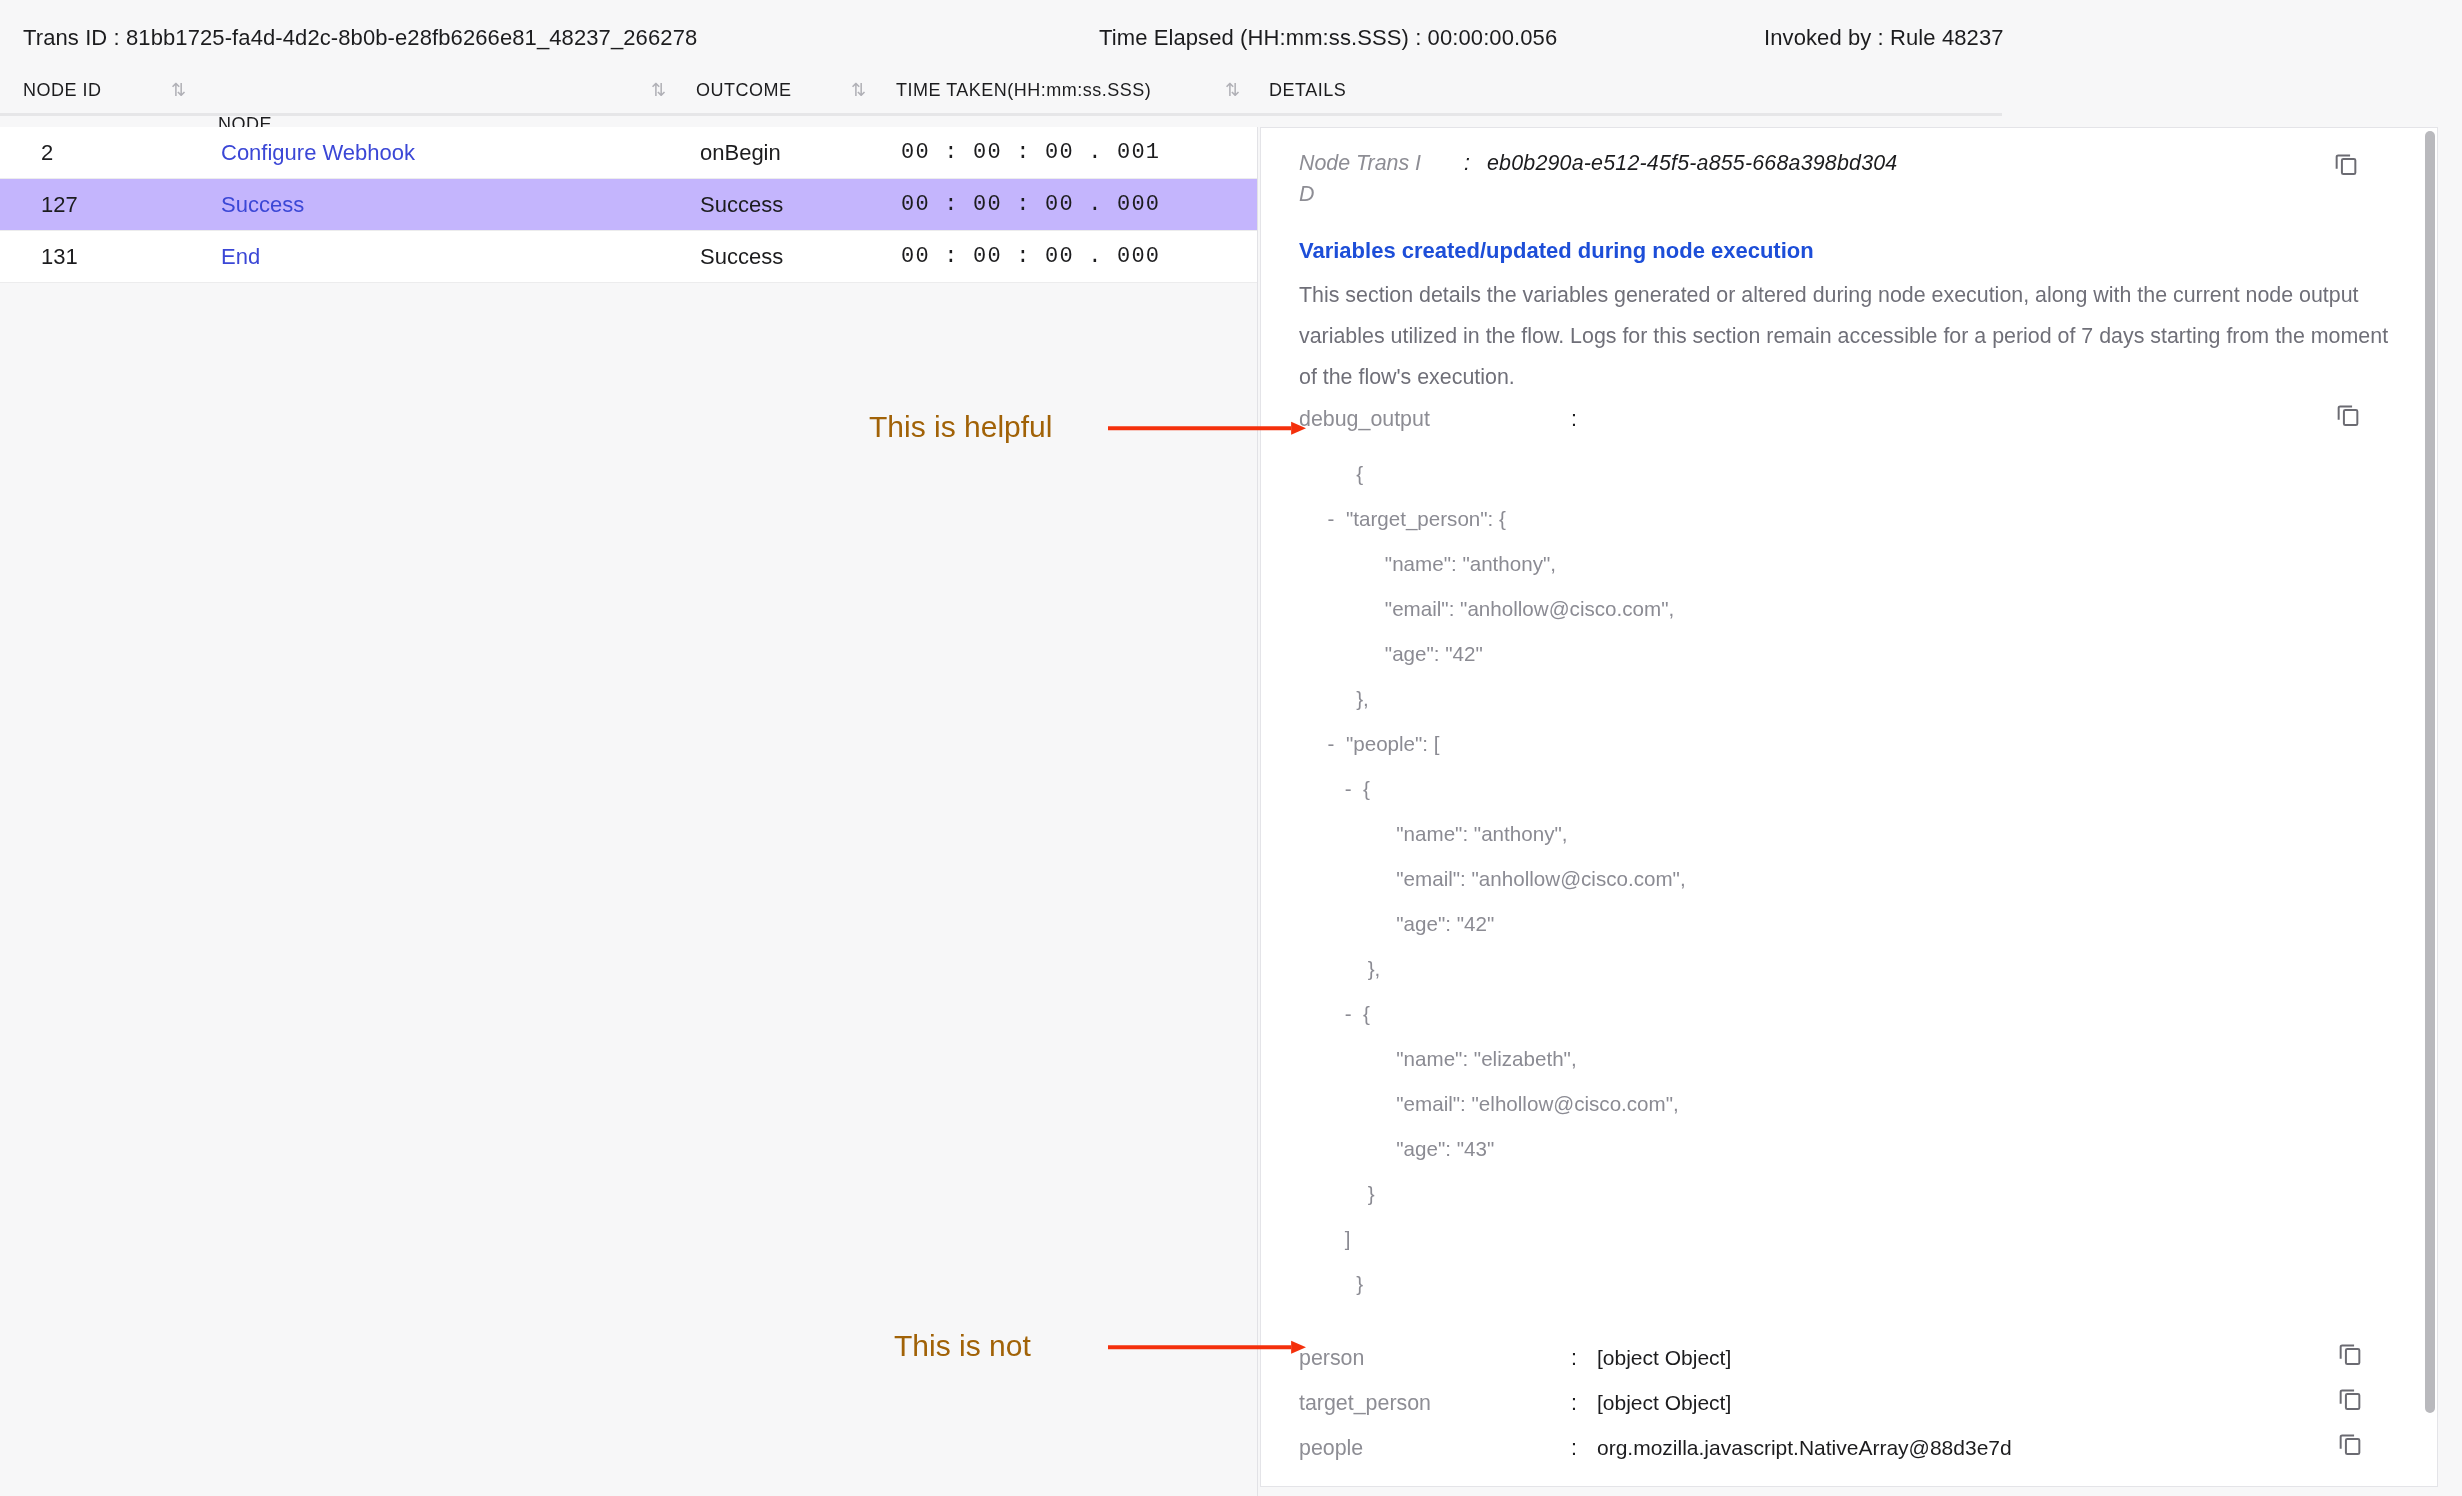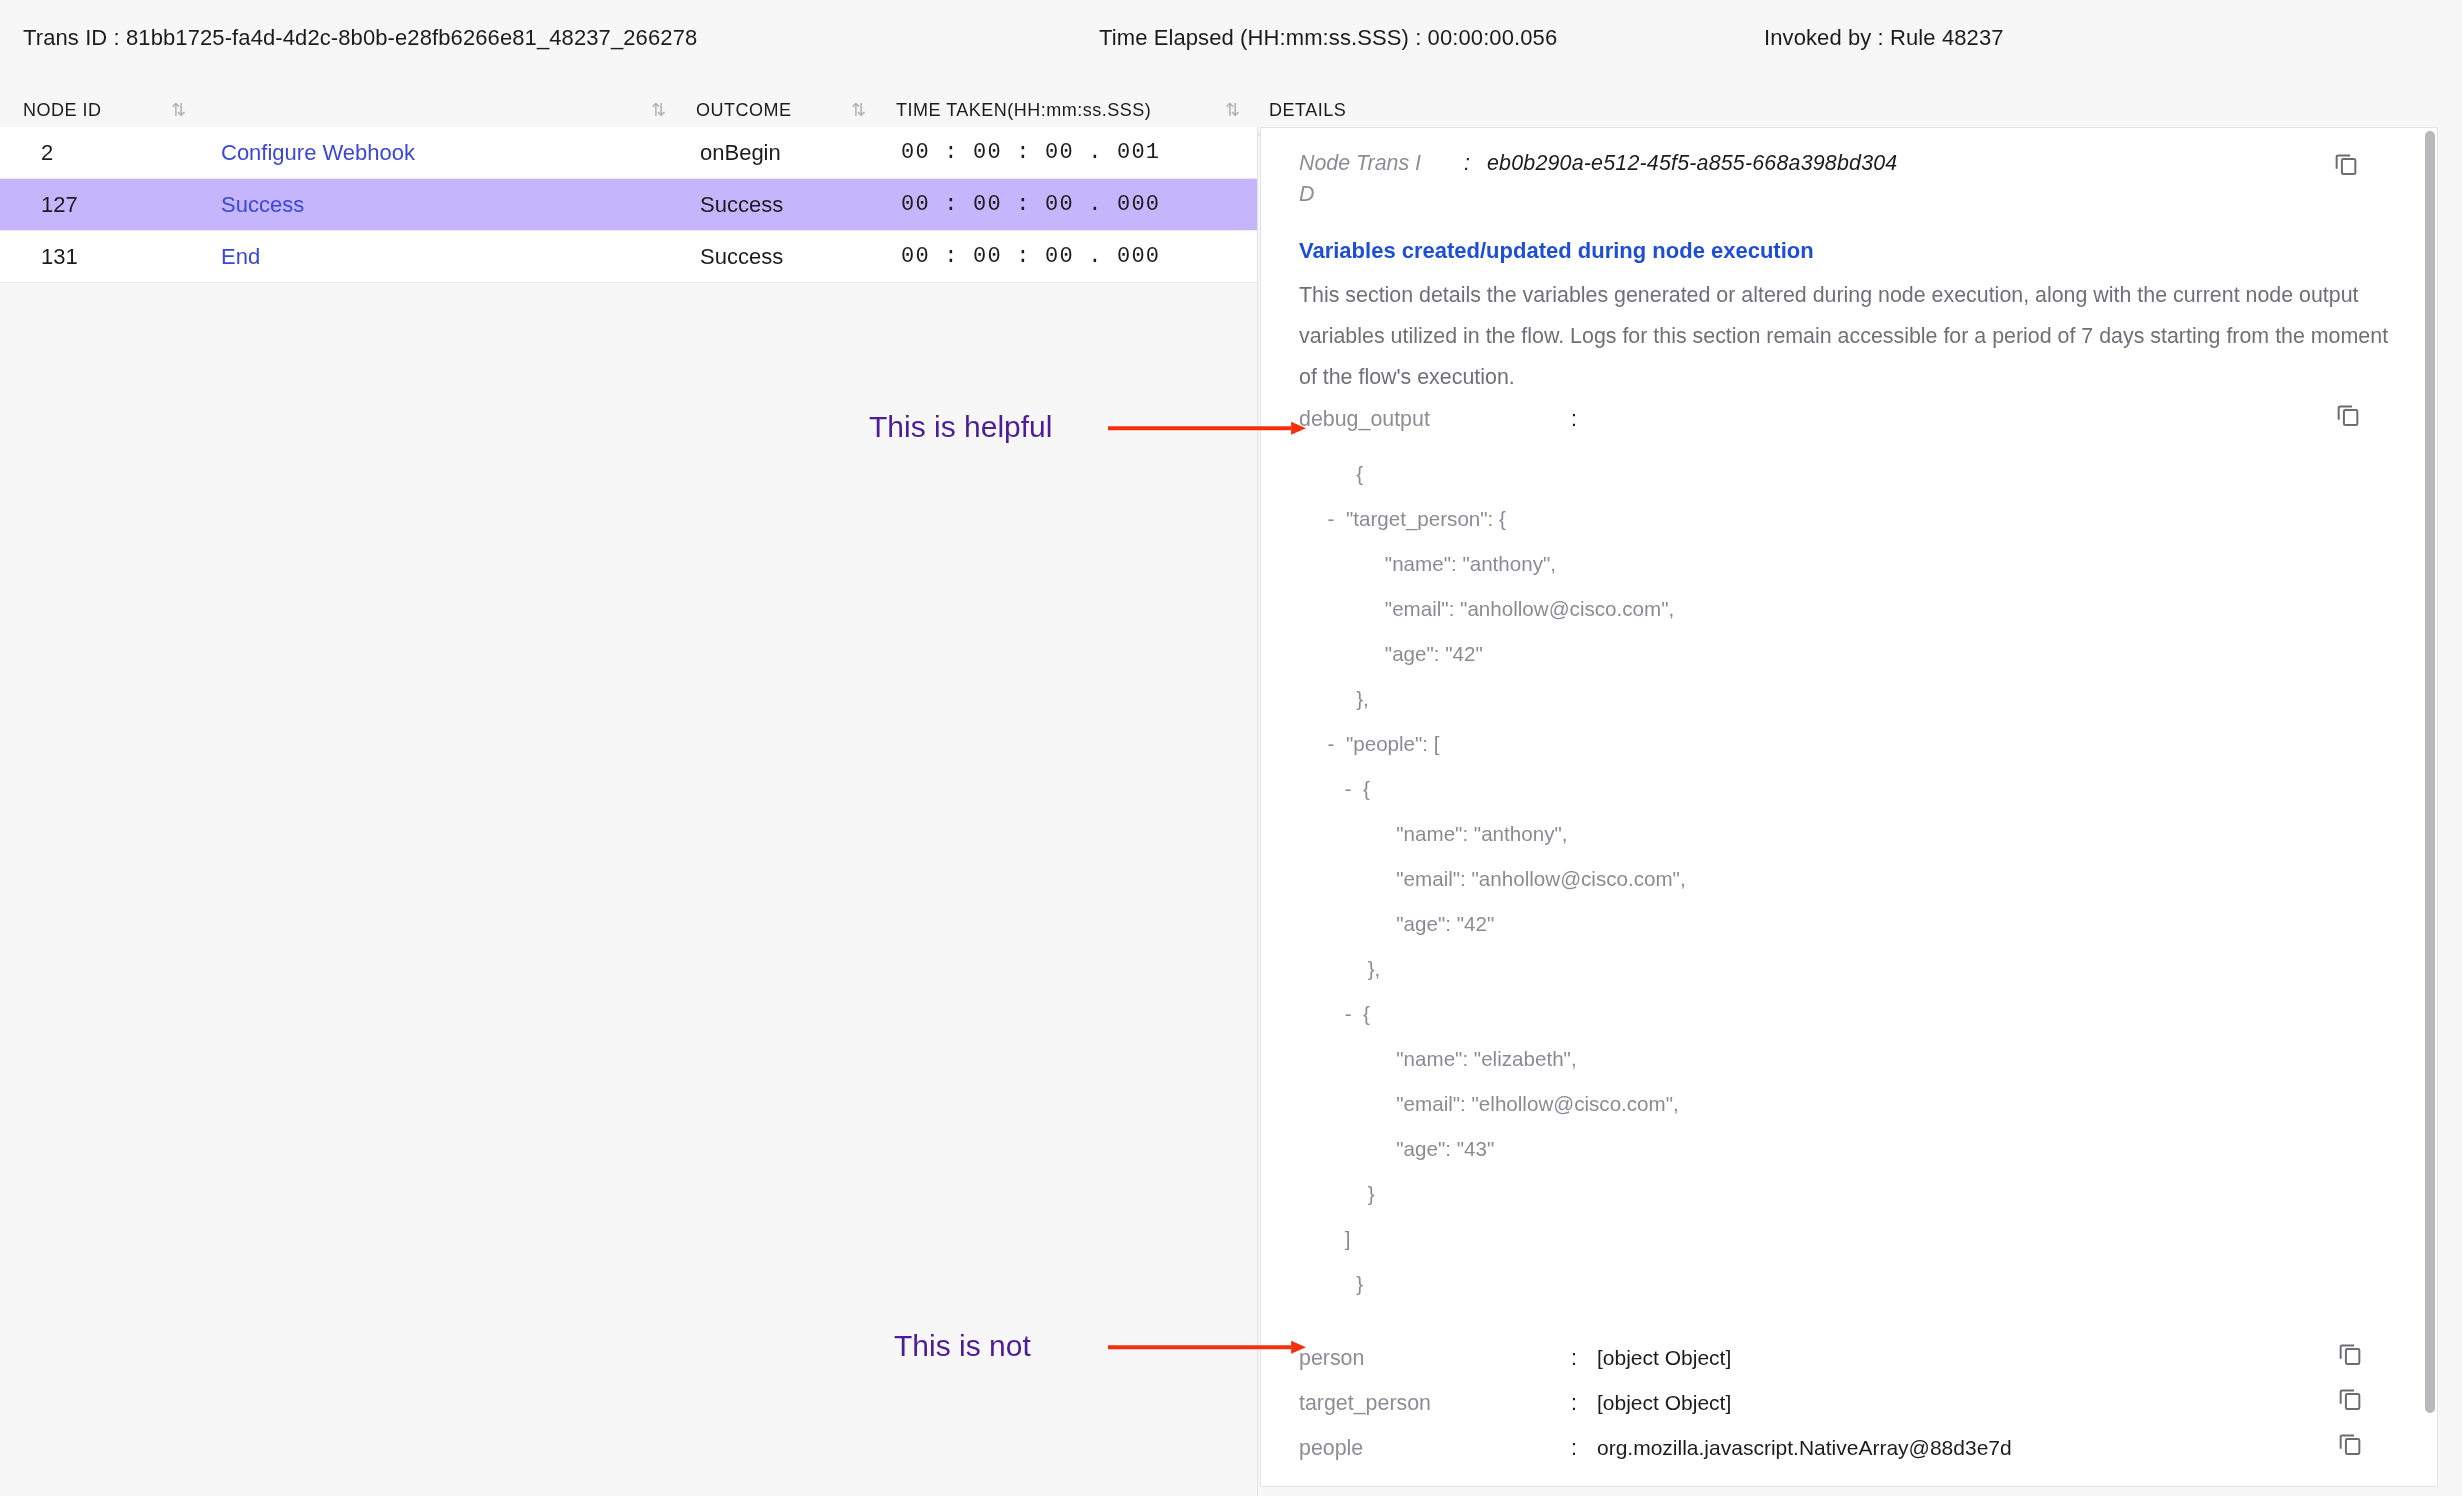--- a/index.html
+++ b/index.html
@@ -28,21 +28,21 @@
   }
   #summary-trans-id { position: absolute; left: 23px; top: 25px; }
   #summary-time-elapsed { position: absolute; left: 1099px; top: 25px; }
   #summary-invoked-by { position: absolute; left: 1764px; top: 25px; }
   .summary-label { color: #1c1c1e; }
   .summary-value { color: #1c1c1e; }
 
   
   #table-header {
     position: absolute;
-    left: 0; top: 88px;
+    left: 0; top: 68px;
     width: 2002px; height: 48px;
     background: #f7f7f8;
     border-bottom: 3.3px solid #e6e6e8;
     padding-left: 12px;
   }
   .th {
     position: absolute;
     top: 11.5px;
     font-size: 18px;
     color: #1c1c1e;
@@ -219,21 +219,21 @@
   }
   .kv-row .v {
     position: absolute; left: 298px; top: 0;
     font-size: 21px; color: #1c1c1e;
     white-space: nowrap;
   }
 
   
   .annotation {
     position: absolute;
-    color: #4c1d95;
+    color: #a16207;
     font-size: 30px;
     white-space: nowrap;
   }
   #ann-helpful-text { left: 869px; top: 410px; }
   #ann-not-text { left: 894px; top: 1329px; }
   .ann-arrow {
     position: absolute;
     height: 16.5px;
   }
   .ann-arrow svg { display: block; overflow: visible; }

